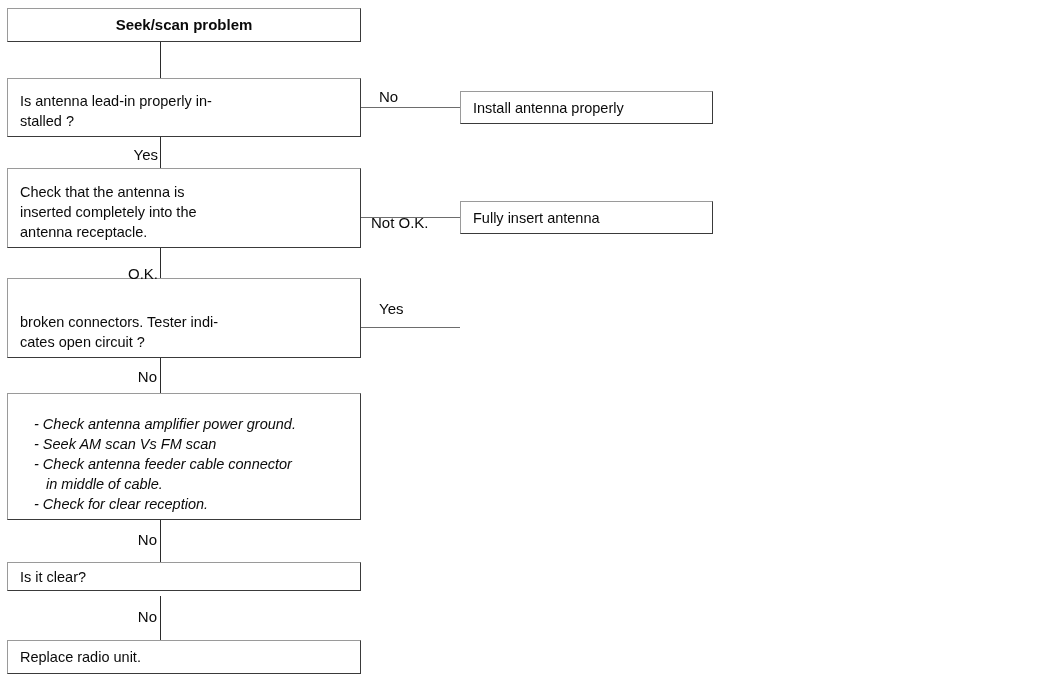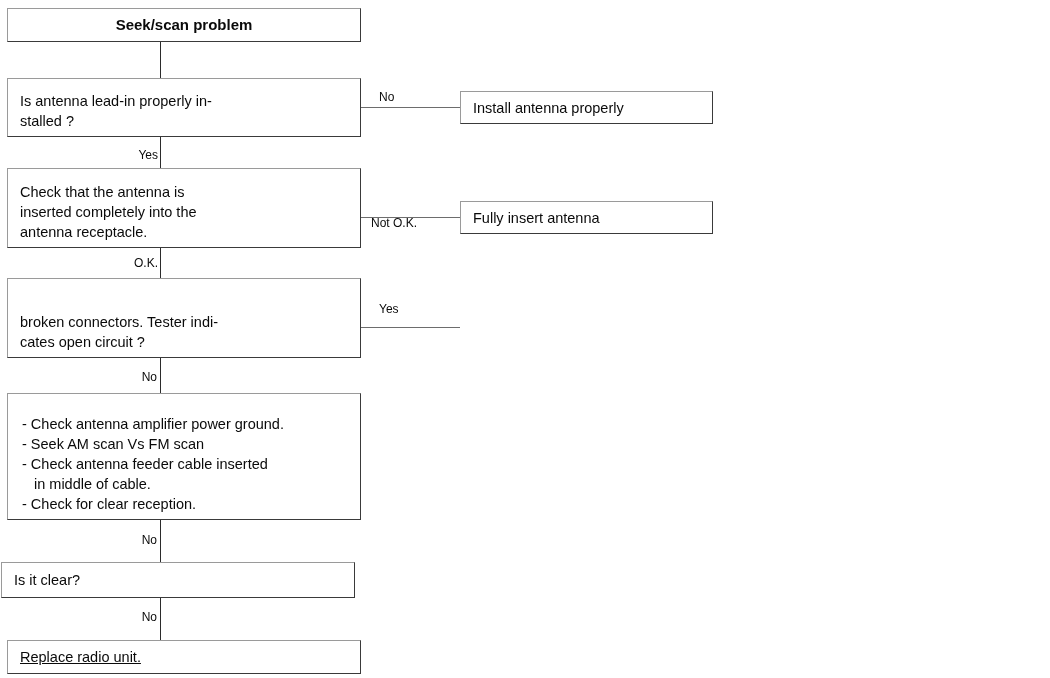--- a/index.html
+++ b/index.html
@@ -60,21 +60,21 @@
   }
   .hline {
     position: absolute;
     height: 0;
     border-top: 1px solid #6d6d6d;
   }
 
   
   .elabel {
     position: absolute;
-    font-size: 12px;
+    font-size: 15px;
     line-height: 18px;
     color: #0a0a0a;
     white-space: nowrap;
   }
   .elabel.right-of-line {
     text-align: right;
   }
 </style>
 </head>
 <body>
@@ -105,52 +105,52 @@
     <span class="line">Check that the antenna is</span>
     <span class="line">inserted completely into the</span>
     <span class="line">antenna receptacle.</span>
   </div>
 
   <div class="box" style="left:7px; top:278px; width:354px; height:80px;">
     <span class="line">broken connectors. Tester indi-</span>
     <span class="line">cates open circuit ?</span>
   </div>
 
-  <div class="box" style="left:7px; top:393px; width:354px; height:127px; padding-left:14px;">
+  <div class="box" style="left:7px; top:393px; width:354px; height:127px; padding-left:26px;font-style:italic;">
     <span class="line">- Check antenna amplifier power ground.</span>
     <span class="line">- Seek AM scan Vs FM scan</span>
-    <span class="line">- Check antenna feeder cable inserted</span>
+    <span class="line">- Check antenna feeder cable connector</span>
     <span class="line indent">in middle of cable.</span>
     <span class="line">- Check for clear reception.</span>
   </div>
 
-  <div class="box single" style="left:1px; top:562px; width:354px; height:36px;">
+  <div class="box single" style="left:7px; top:562px; width:354px; height:29px;">
     <span class="line">Is it clear?</span>
   </div>
 
-  <div class="box single" style="left:7px; top:640px; width:354px; height:34px;text-decoration:underline;">
+  <div class="box single" style="left:7px; top:640px; width:354px; height:34px;">
     <span class="line">Replace radio unit.</span>
   </div>
 
   <div class="box single" style="left:460px; top:91px; width:253px; height:33px;">
     <span class="line">Install antenna properly</span>
   </div>
 
   <div class="box single" style="left:460px; top:201px; width:253px; height:33px;">
     <span class="line">Fully insert antenna</span>
   </div>
 
 
   <div class="elabel" style="left:379px; top:88px;">No</div>
 
   <div class="elabel right-of-line" style="left:80px; top:146px; width:78px;">Yes</div>
 
   <div class="elabel" style="left:371px; top:214px;">Not O.K.</div>
 
-  <div class="elabel right-of-line" style="left:78px; top:254px; width:80px;">O.K.</div>
+  <div class="elabel right-of-line" style="left:78px; top:265px; width:80px;">O.K.</div>
 
   <div class="elabel" style="left:379px; top:300px;">Yes</div>
 
   <div class="elabel right-of-line" style="left:80px; top:368px; width:77px;">No</div>
 
   <div class="elabel right-of-line" style="left:80px; top:531px; width:77px;">No</div>
 
   <div class="elabel right-of-line" style="left:80px; top:608px; width:77px;">No</div>
 
 </div>

